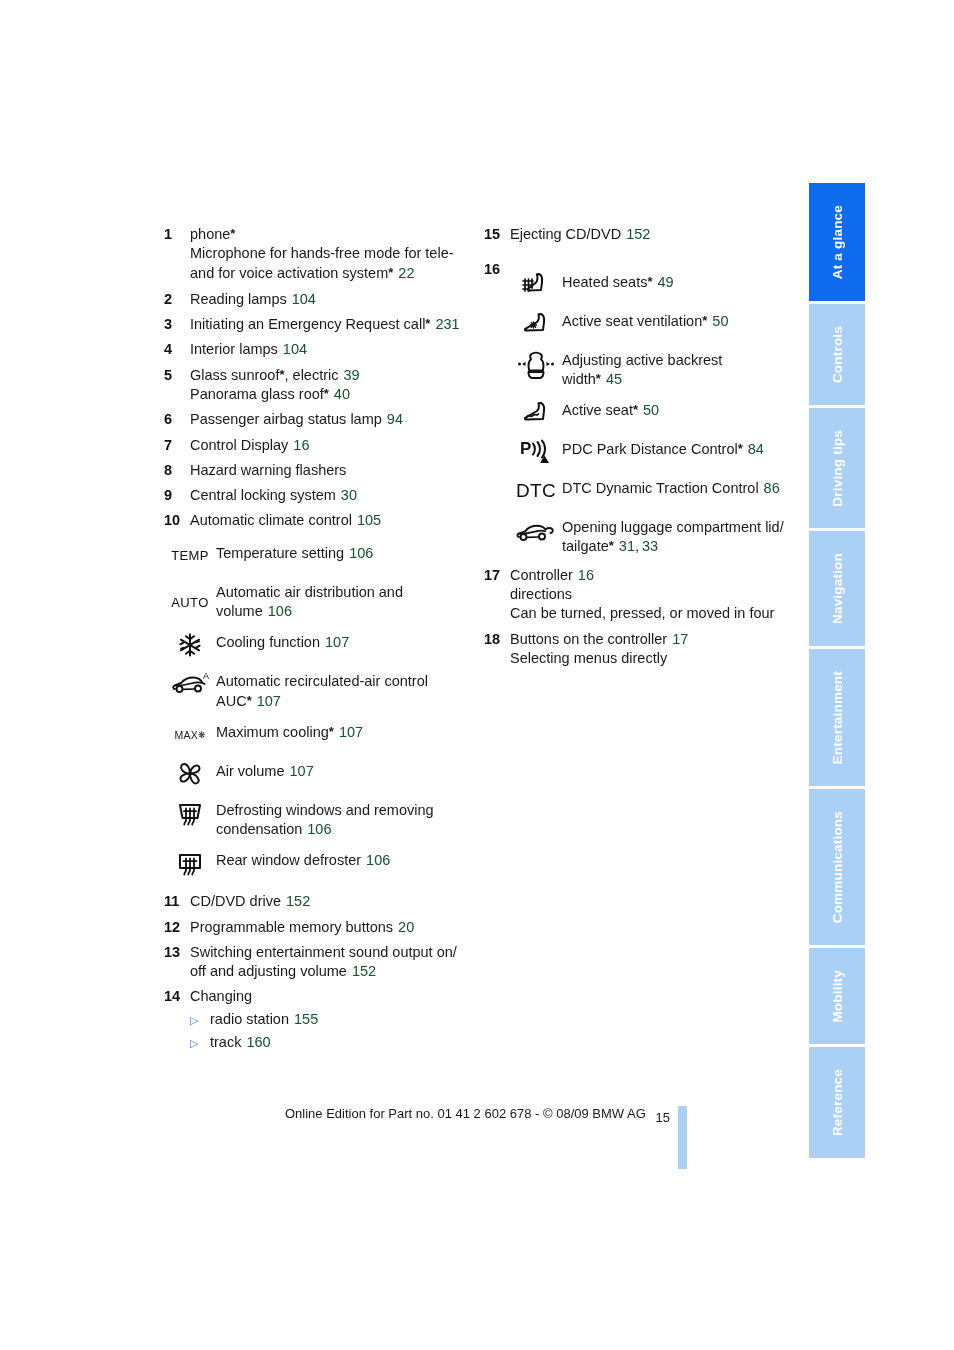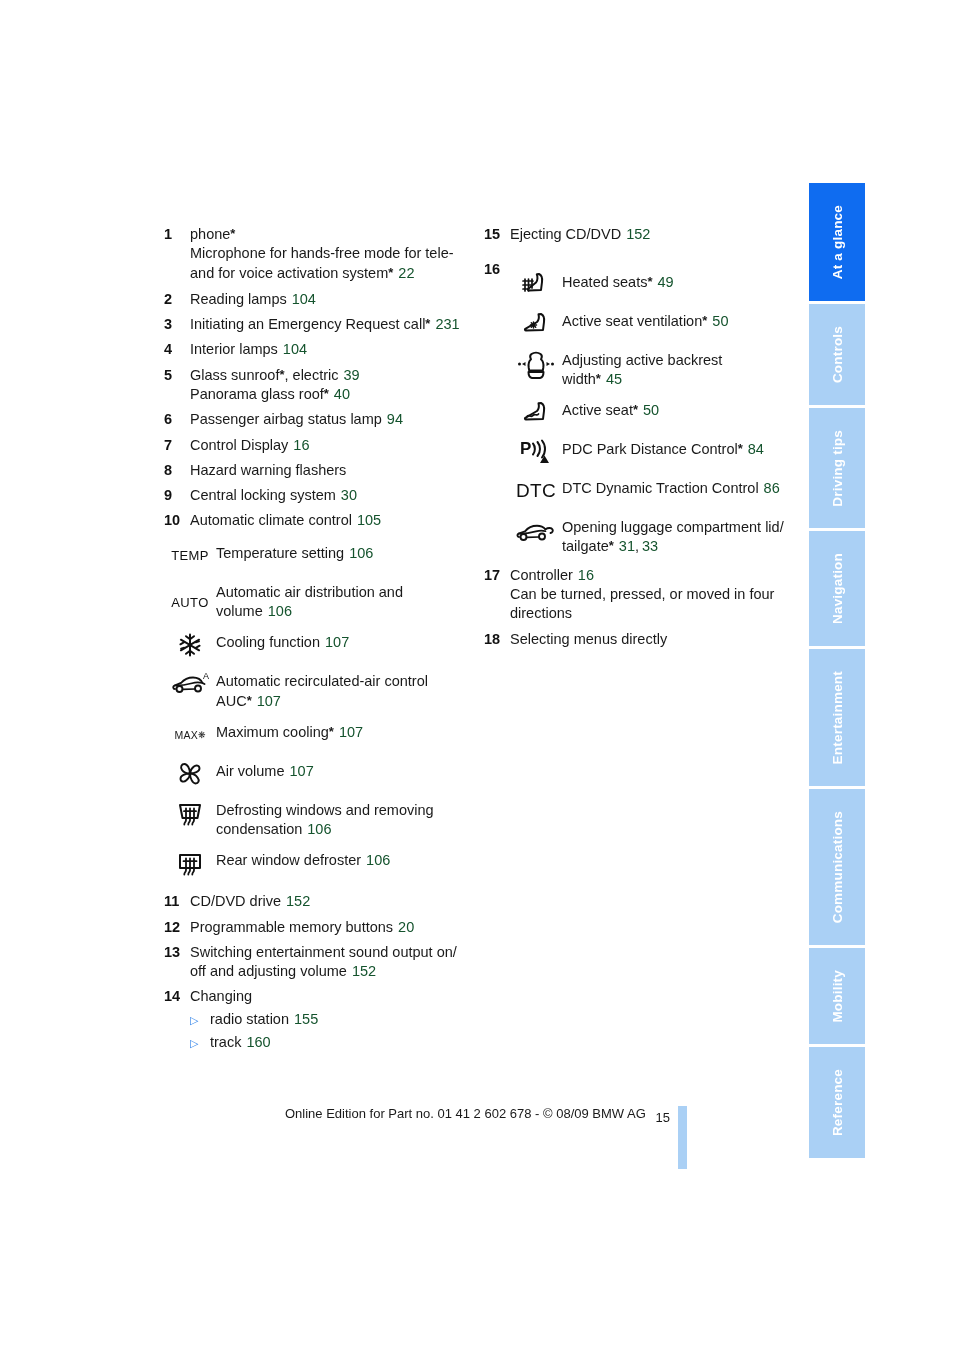--- a/index.html
+++ b/index.html
@@ -527,27 +527,28 @@
           <span class="sub-line"><span>tailgate</span><span class="star">*</span><span class="pg">31</span><span>,</span><span class="pg" style="margin-left:3px;">33</span></span>
         </span>
       </div>
     </div>
 
     <div style="margin-top:6px;">
       <div class="entry tight">
         <span class="num">17</span>
         <span class="body">
           <span class="sub-line"><span>Controller</span><span class="pg">16</span></span>
+          <span class="sub-line">directions</span>
           <span class="sub-line">Can be turned, pressed, or moved in four</span>
-          <span class="sub-line">directions</span>
         </span>
       </div>
       <div class="entry tight">
         <span class="num">18</span>
         <span class="body">
+          <span class="sub-line"><span>Buttons on the controller</span><span class="pg">17</span></span>
           <span class="sub-line">Selecting menus directly</span>
         </span>
       </div>
     </div>
   </div>
 
   <div id="page-number">15</div>
   <div id="footer-text">Online Edition for Part no. 01 41 2 602 678 - © 08/09 BMW AG</div>
   <div id="footer-bar"></div>
 

